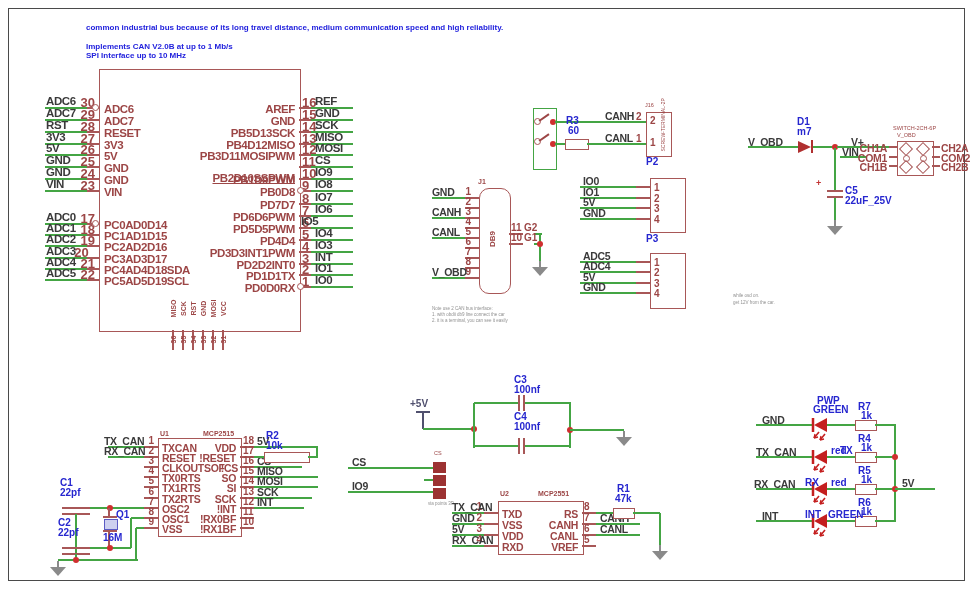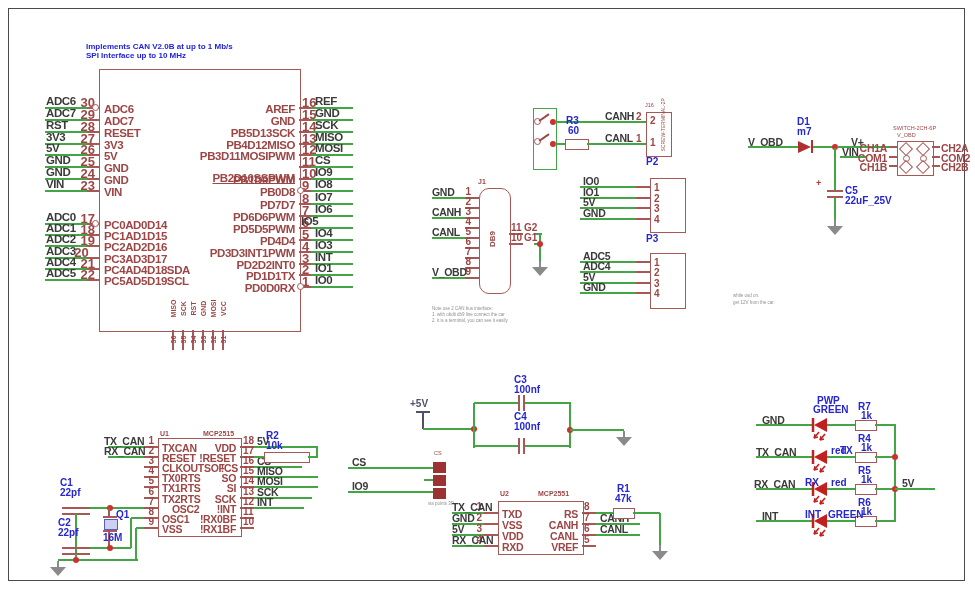--- a/index.html
+++ b/index.html
@@ -48,20 +48,21 @@
   .dbar{position:absolute;width:2px;height:13px;background:#b03030;}
   .gbar{position:absolute;height:2px;background:#50506e;}
   .gvw{position:absolute;width:2px;background:#50506e;}
   .ledw{position:absolute;}
 </style>
 </head>
 <body>
 
 <div id="stage">
   <div class="frame"></div>
+<div class="txt bluenote" style="left: 86px; top: 24px;">common industrial bus because of its long travel distance, medium communication speed and high reliability.</div>
     <div class="txt bluenote" style="left: 86px; top: 43px;">Implements CAN V2.0B at up to 1 Mb/s</div>
     <div class="txt bluenote" style="left: 86px; top: 52px;">SPI Interface up to 10 MHz</div>
     <div class="box" style="left: 99px; top: 69px; width: 200px; height: 261px;"></div>
     <div class="hw" style="left: 45px; top: 107px; width: 42px;"></div>
     <div class="hp" style="left: 87px; top: 107px; width: 12px;"></div>
     <div class="txt right numM" style="left: 68px; top: 96px; width: 27px;">30</div>
     <div class="txt netM" style="left: 46px; top: 96px;">ADC6</div>
     <div class="txt pinM" style="left: 104px; top: 104px;">ADC6</div>
     <div class="hw" style="left: 45px; top: 119px; width: 42px;"></div>
     <div class="hp" style="left: 87px; top: 119px; width: 12px;"></div>
@@ -396,21 +397,21 @@
     <div class="txt right num" style="left: 128px; top: 466px; width: 26px;">4</div>
     <div class="txt pin" style="left: 162px; top: 473px;">TX0RTS</div>
     <div class="hp" style="left: 144px; top: 486px; width: 14px;"></div>
     <div class="txt right num" style="left: 128px; top: 476px; width: 26px;">5</div>
     <div class="txt pin" style="left: 162px; top: 483px;">TX1RTS</div>
     <div class="hp" style="left: 144px; top: 497px; width: 14px;"></div>
     <div class="txt right num" style="left: 128px; top: 487px; width: 26px;">6</div>
     <div class="txt pin" style="left: 162px; top: 494px;">TX2RTS</div>
     <div class="hp" style="left: 144px; top: 507px; width: 14px;"></div>
     <div class="txt right num" style="left: 128px; top: 497px; width: 26px;">7</div>
-    <div class="txt pin" style="left: 172px; top: 504px; text-align: center;">OSC2</div>
+    <div class="txt pin" style="left: 162px; top: 504px; text-align: center;">OSC2</div>
     <div class="hp" style="left: 144px; top: 517px; width: 14px;"></div>
     <div class="txt right num" style="left: 128px; top: 507px; width: 26px;">8</div>
     <div class="txt pin" style="left: 162px; top: 514px;">OSC1</div>
     <div class="hp" style="left: 144px; top: 527px; width: 14px;"></div>
     <div class="txt right num" style="left: 128px; top: 517px; width: 26px;">9</div>
     <div class="txt pin" style="left: 162px; top: 524px;">VSS</div>
     <div class="hp" style="left: 240px; top: 446px; width: 14px;"></div>
     <div class="txt num" style="left: 243px; top: 436px;">18</div>
     <div class="txt right pin" style="left: 168px; top: 443px; width: 68px;">VDD</div>
     <div class="hw" style="left: 254px; top: 446px; width: 64px;"></div>

